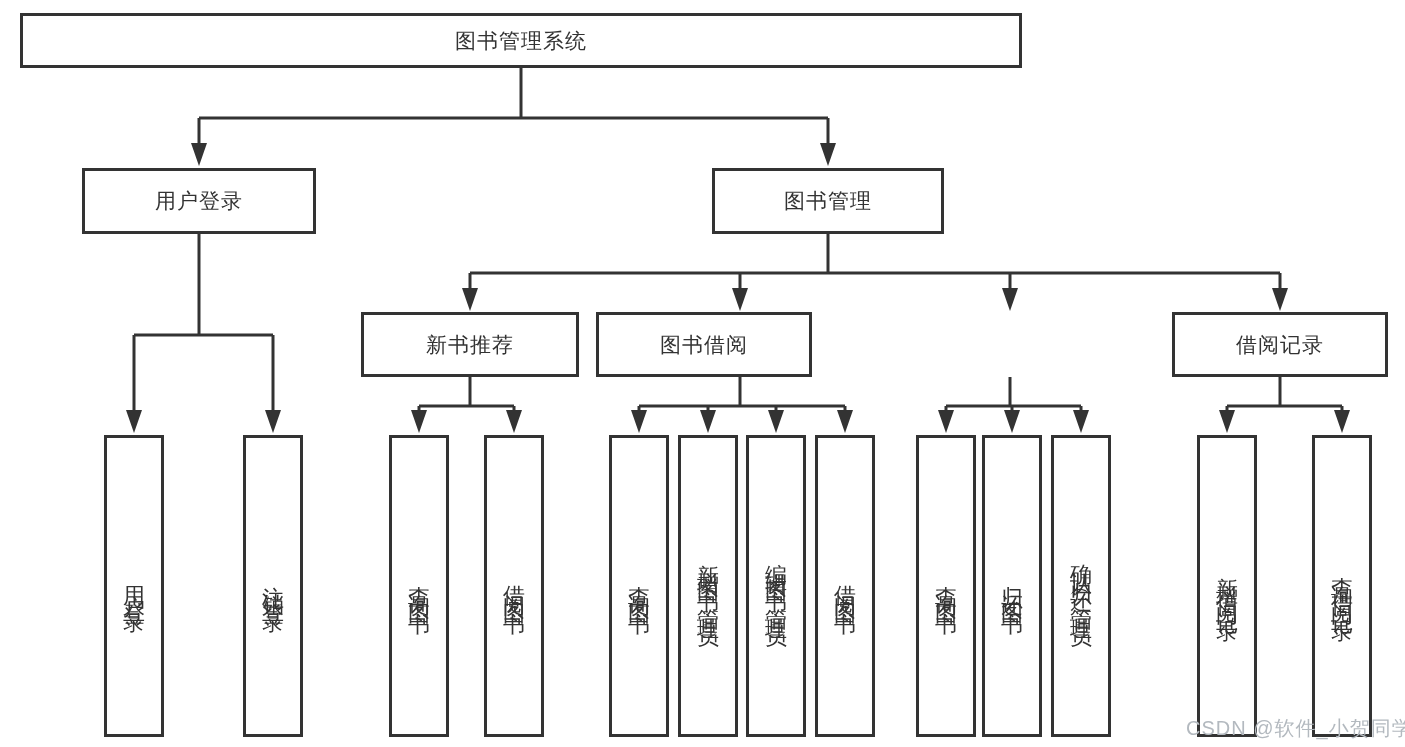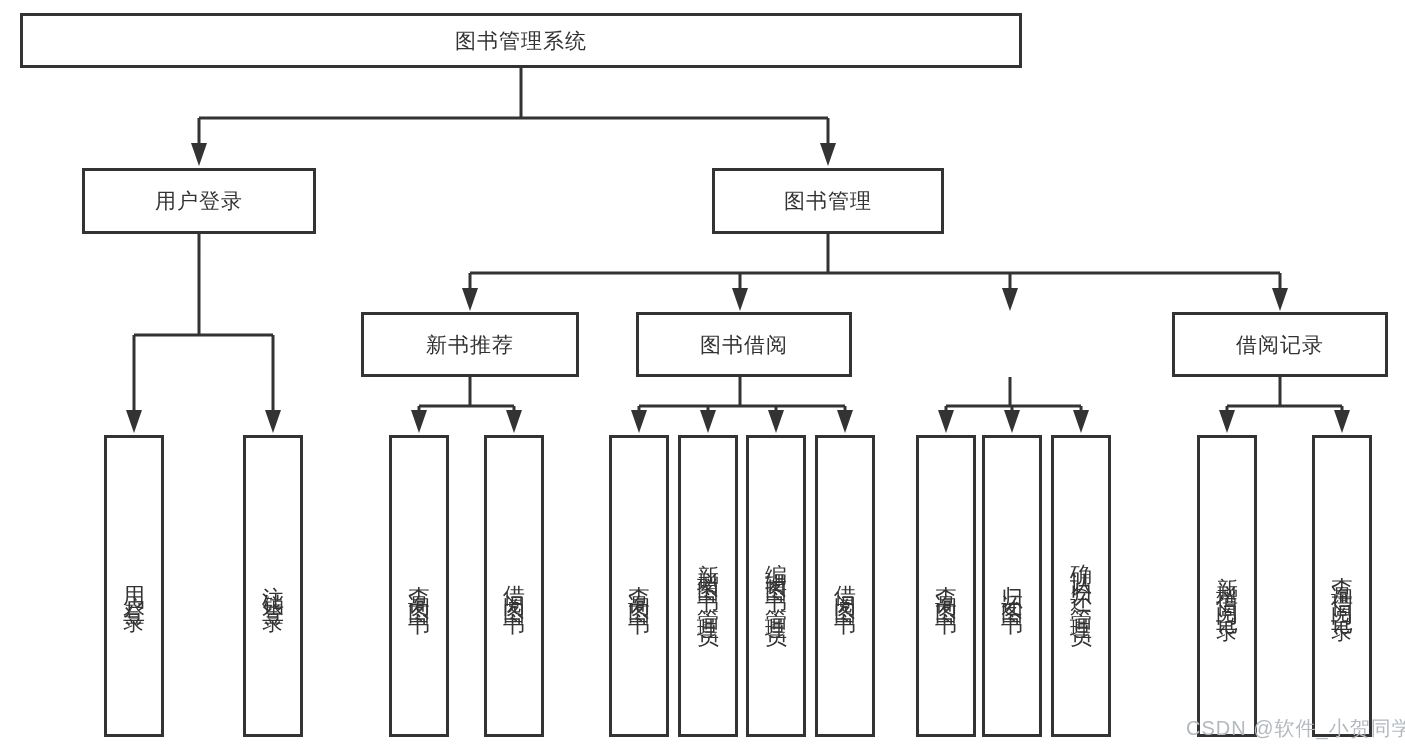--- a/index.html
+++ b/index.html
@@ -119,21 +119,21 @@
   <div class="box" style="left:82px;top:168px;width:234px;height:66px">
     <span class="h-label">用户登录</span>
   </div>
   <div class="box" style="left:361px;top:312px;width:218px;height:65px">
     <span class="h-label">新书推荐</span>
   </div>
 
   <div class="box" style="left:712px;top:168px;width:232px;height:66px">
     <span class="h-label">图书管理</span>
   </div>
-  <div class="box" style="left:636px;top:312px;width:216px;height:65px">
+  <div class="box" style="left:596px;top:312px;width:216px;height:65px">
     <span class="h-label">图书借阅</span>
   </div>
   <div class="box" style="left:1172px;top:312px;width:216px;height:65px">
     <span class="h-label">借阅记录</span>
   </div>
 
   <div class="box leaf" style="left:104px;top:435px;width:60px;height:302px">
     <span class="v-label">用户登录</span>
   </div>
   <div class="box leaf" style="left:243px;top:435px;width:60px;height:302px">

